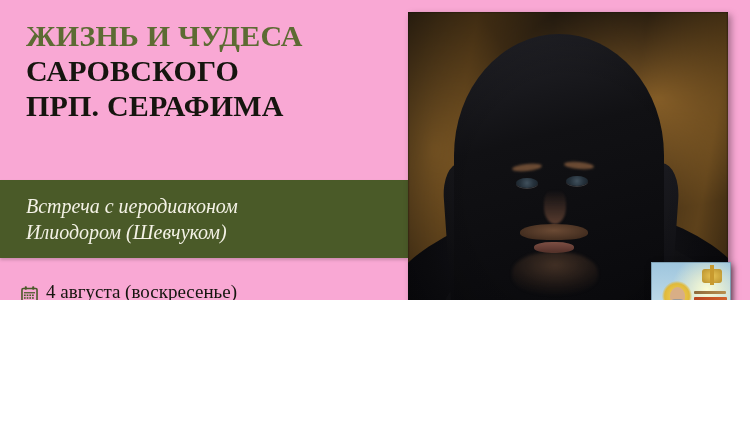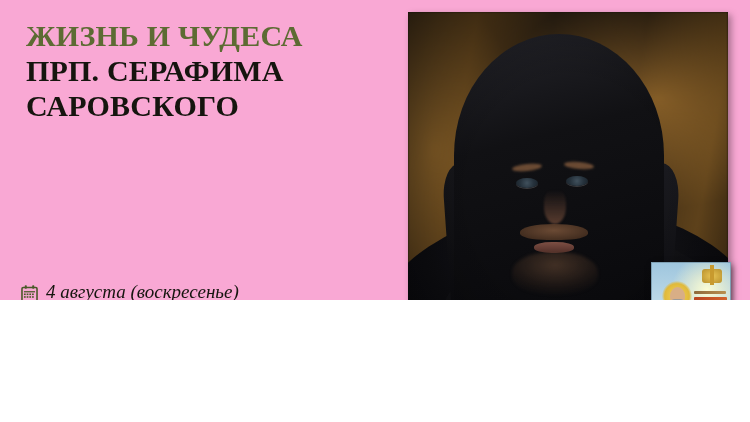--- a/index.html
+++ b/index.html
@@ -57,23 +57,22 @@
 
   
   .details {
     position: absolute;
     left: 20px;
     top: 281px;
     width: 380px;
   }
   .detail-row {
     display: flex;
-    align-items: center;
+    align-items: flex-end;
     margin-bottom: 7px;
-    font-style: italic;
   }
   .detail-icon {
     width: 26px;
     min-width: 26px;
     padding-top: 2px;
     display: flex;
     justify-content: flex-start;
   }
   .detail-text {
     color: #16150f;
@@ -351,24 +350,30 @@
   .bt-line.m { height: 7px; width: 33px; }
   .bt-line.t { height: 3px; width: 26px; background: linear-gradient(90deg,#8e6a3a,#b98f4e); }
 </style>
 </head>
 <body>
 
 <div class="poster">
 
   <div class="title-block">
     <div class="title-line accent">ЖИЗНЬ И ЧУДЕСА</div>
+    <div class="title-line dark">САРОВСКОГО</div>
     <div class="title-line dark">ПРП. СЕРАФИМА</div>
-    <div class="title-line dark">САРОВСКОГО</div>
   </div>
 
+  <div class="banner">
+    <div class="banner-text">
+      <span class="bl">Встреча с иеродиаконом</span>
+      <span class="bl">Илиодором (Шевчуком)</span>
+    </div>
+  </div>
 
   <div class="details">
 
     <div class="detail-row">
       <span class="detail-icon">
         <svg width="19" height="19" viewBox="0 0 24 24" aria-hidden="true">
           <rect x="2.5" y="4.5" width="19" height="17" rx="1.5" fill="none" stroke="#4a5a28" stroke-width="2"></rect>
           <rect x="6" y="1.5" width="2.6" height="4.5" rx="1" fill="#4a5a28"></rect>
           <rect x="15.4" y="1.5" width="2.6" height="4.5" rx="1" fill="#4a5a28"></rect>
           <rect x="5" y="9" width="14" height="1.6" fill="#4a5a28"></rect>

